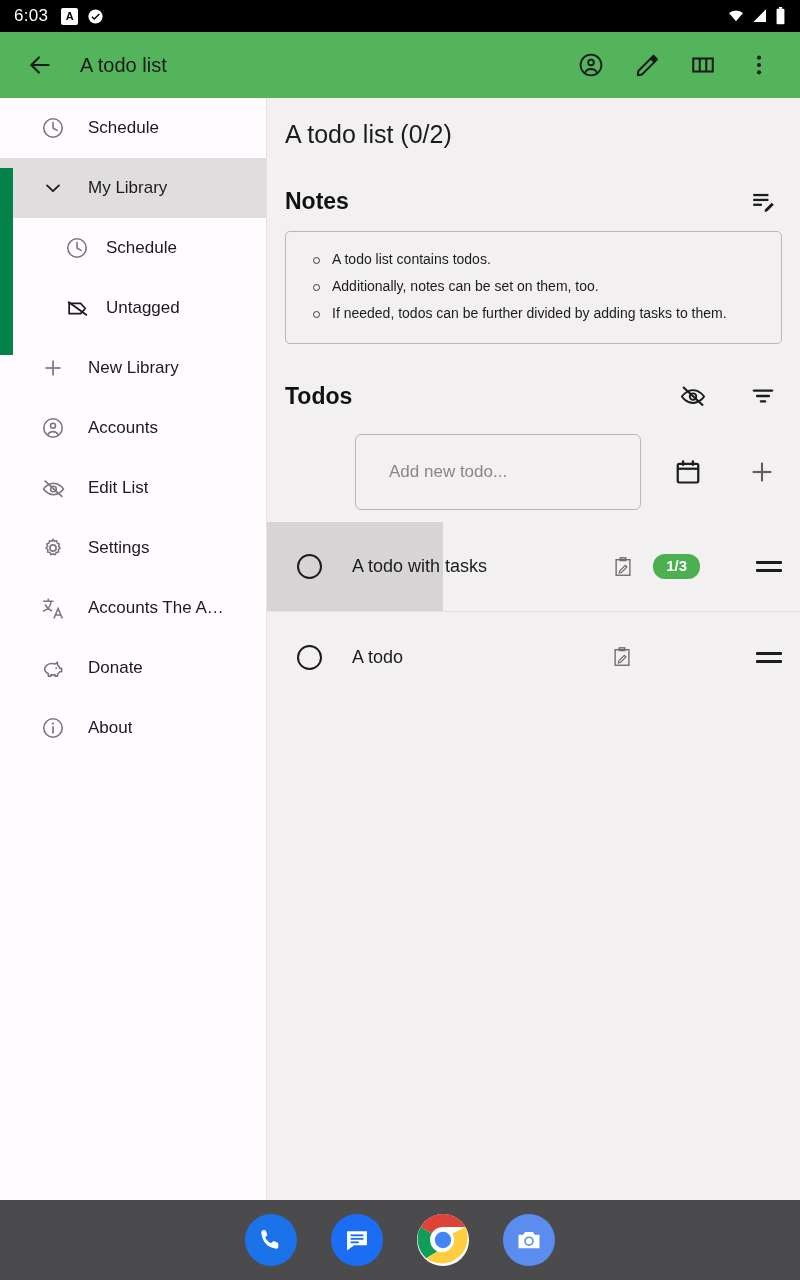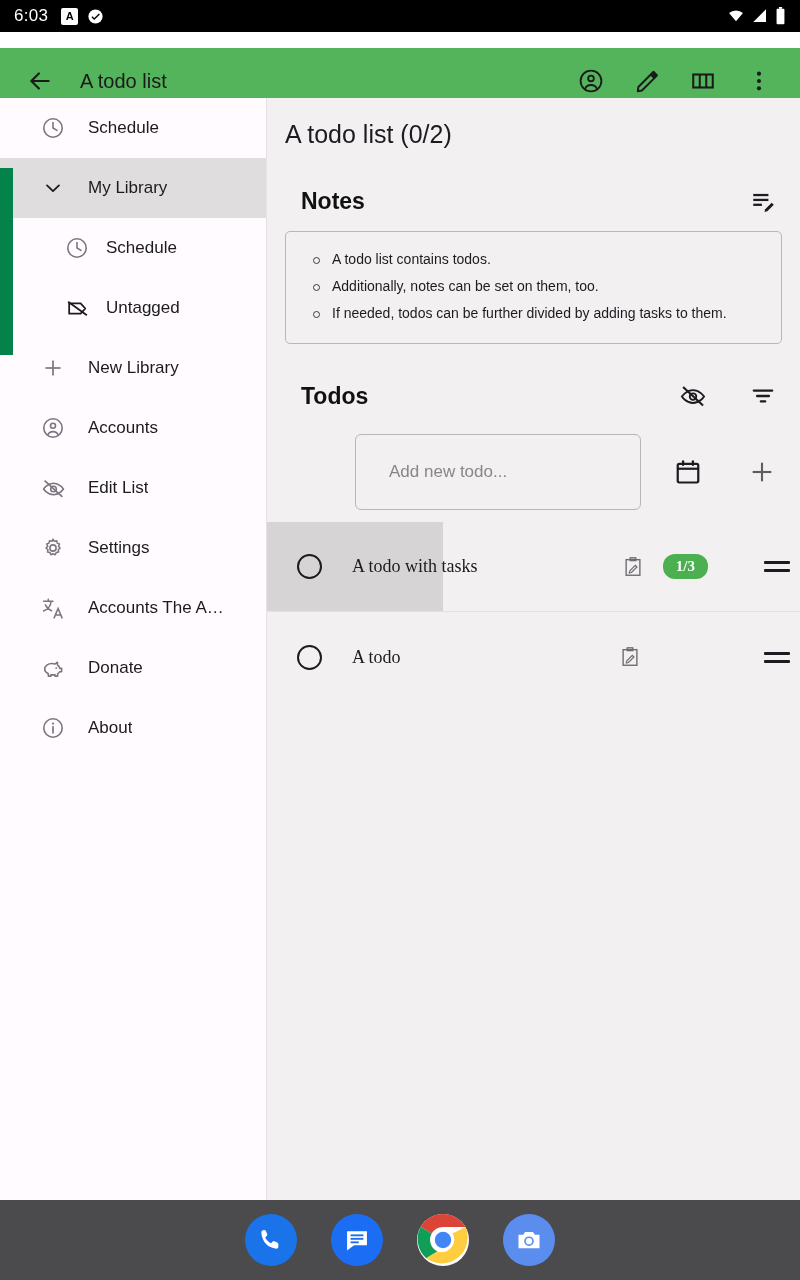--- a/index.html
+++ b/index.html
@@ -21,21 +21,21 @@
   .status-left-icons { display: flex; align-items: center; gap: 9px; margin-left: 13px; }
   .status-right { margin-left: auto; display: flex; align-items: center; gap: 6px; }
   .badge-a {
     width: 17px; height: 17px; background: #ffffff; color: #000000;
     border-radius: 2px; font-size: 11px; font-weight: bold;
     display: flex; align-items: center; justify-content: center; line-height: 1;
   }
 
   
   .appbar {
-    position: absolute; left: 0; top: 48px; width: 800px; height: 66px;
+    position: absolute; left: 0; top: 32px; width: 800px; height: 66px;
     background: #54b45c;
     display: flex; align-items: center; padding: 0 18px;
   }
   .appbar-back { width: 44px; height: 44px; display: flex; align-items: center; justify-content: center; }
   .appbar-title { font-size: 20px; color: #1a1a1a; margin-left: 18px; flex: 1; }
   .appbar-actions { display: flex; align-items: center; gap: 22px; margin-right: 6px; }
   .appbar-actions > div { width: 34px; height: 34px; display: flex; align-items: center; justify-content: center; }
 
   
   .content-row { position: absolute; left: 0; top: 98px; width: 800px; height: 1102px; display: flex; }
@@ -65,21 +65,21 @@
   .main {
     position: relative; flex: 1; height: 1102px;
     background: #f2f0f1; overflow: hidden;
   }
   .main-scrollbar {
     position: absolute; right: 0px; top: 0; width: 4px; height: 1102px; background: transparent;
   }
   .list-title { font-size: 25px; color: #1c1b1f; padding: 22px 0 0 18px; }
 
   .section-head {
-    display: flex; align-items: center; padding: 0 22px 0 34px;
+    display: flex; align-items: center; padding: 0 22px 0 18px;
     height: 52px; margin-top: 26px;
   }
   .section-title { font-size: 23px; font-weight: bold; color: #111111; }
   .section-actions { margin-left: auto; display: flex; align-items: center; gap: 40px; }
   .section-actions > div { width: 30px; height: 30px; display: flex; align-items: center; justify-content: center; }
 
   .notes-card {
     margin: 4px 18px 0 18px; border: 1px solid #b9b5b8; border-radius: 5px;
     background: #f2f0f1; padding: 14px 18px 16px 18px;
   }
@@ -99,23 +99,22 @@
     background: transparent; color: #8a8589; font-size: 17px;
     padding: 0 33px; margin-left: 70px; outline: none;
     font-family: "Liberation Sans", sans-serif;
   }
   .add-input::placeholder { color: #8a8589; }
   .add-actions { margin-left: auto; display: flex; align-items: center; gap: 42px; }
   .add-actions > div { width: 32px; height: 32px; display: flex; align-items: center; justify-content: center; }
 
   .todo-row {
     position: relative; display: flex; align-items: center;
-    height: 90px; padding: 0 10px 0 18px;
+    height: 90px; padding: 0 18px 0 18px;
     border-bottom: 1px solid #e4e1e3;
-    font-family: Liberation Serif, serif;
   }
   .todo-row.no-border { border-bottom: none; }
   .row-overlay {
     position: absolute; left: 0; top: 0; width: 176px; height: 100%;
     background: #d7d4d6; pointer-events: none;
   }
   .todo-check {
     position: relative; z-index: 2;
     width: 25px; height: 25px; border: 2px solid #1c1b1f; border-radius: 50%;
     flex: 0 0 auto; margin-left: 12px;

